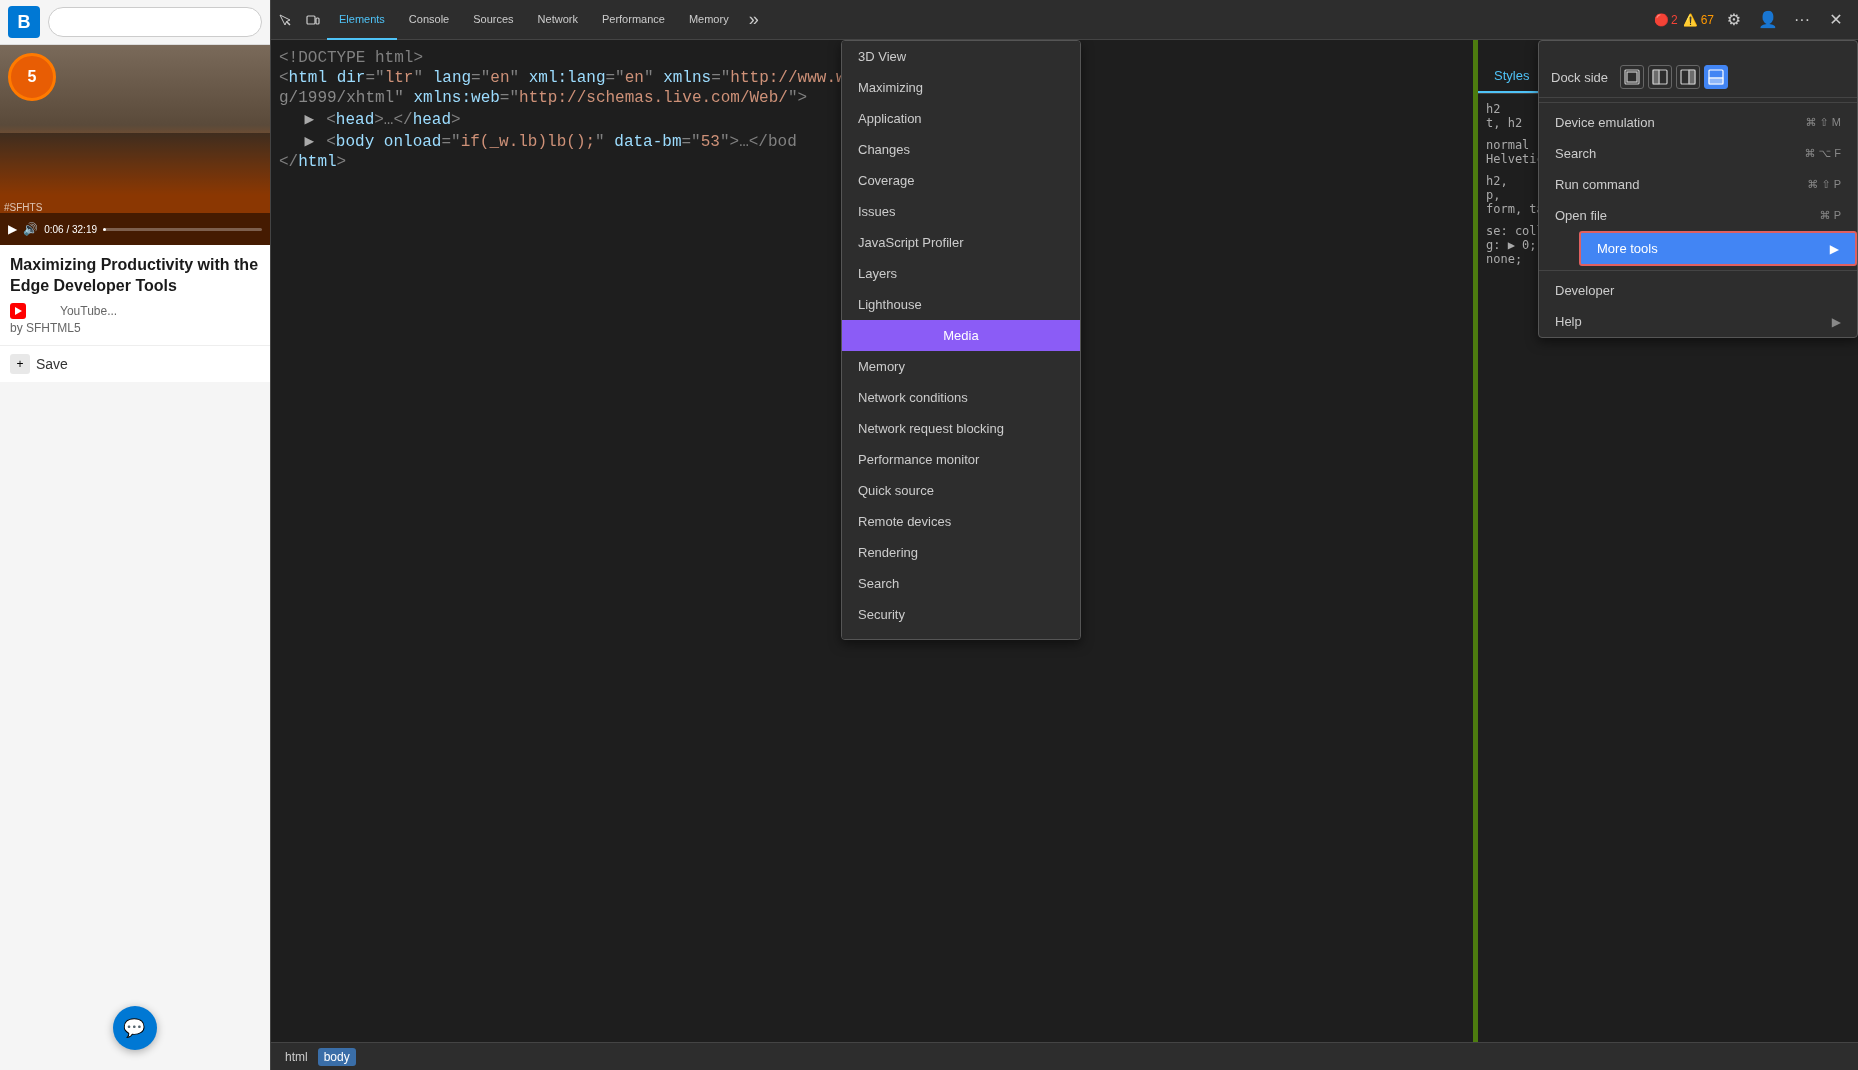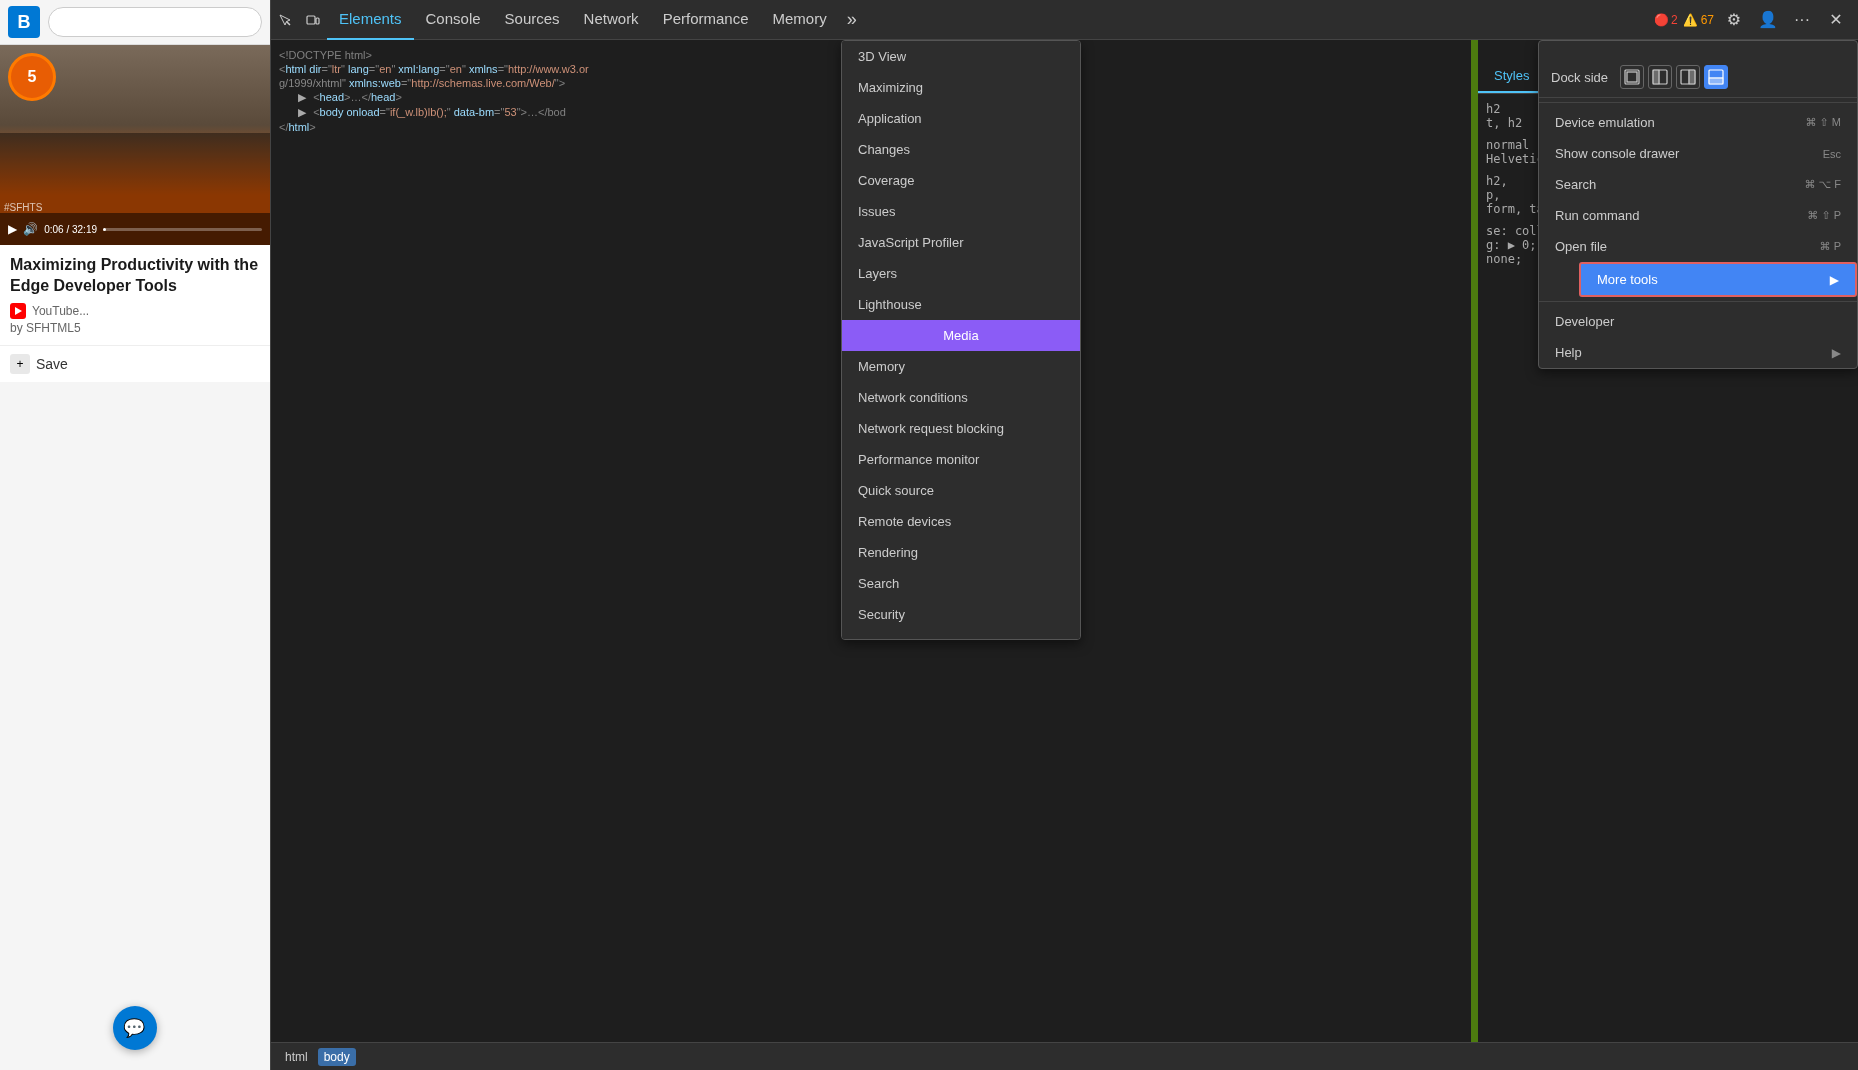--- a/index.html
+++ b/index.html
@@ -20,46 +20,46 @@
     .volume-btn { color: white; font-size: 12px; }
     .time-display { color: white; font-size: 10px; }
     .progress-bar { flex: 1; height: 3px; background: rgba(255,255,255,0.3); border-radius: 2px; }
     .progress-fill { width: 2%; height: 100%; background: white; border-radius: 2px; }
 
     .video-info { padding: 10px; background: white; }
     .video-title { font-size: 16px; font-weight: 600; color: #1a1a1a; line-height: 1.3; margin-bottom: 6px; }
     .channel-row { display: flex; align-items: center; gap: 6px; margin-bottom: 2px; }
     .yt-icon { width: 16px; height: 16px; background: red; border-radius: 3px; display: flex; align-items: center; justify-content: center; }
     .yt-play { width: 0; height: 0; border-top: 4px solid transparent; border-bottom: 4px solid transparent; border-left: 7px solid white; margin-left: 1px; }
-    .channel-name { font-size: 12px; color: #666; }
+    .channel-name { font-size: 12px; color: #666; margin-left: 28px; }
     .author { font-size: 12px; color: #666; }
 
     .save-row { display: flex; align-items: center; gap: 6px; padding: 8px 10px; background: white; border-top: 1px solid #eee; }
     .save-icon { width: 20px; height: 20px; background: #e8e8e8; border-radius: 3px; display: flex; align-items: center; justify-content: center; font-size: 12px; }
     .save-label { font-size: 14px; color: #333; }
 
     .chat-btn { position: absolute; bottom: 20px; left: 50%; transform: translateX(-50%); width: 44px; height: 44px; background: #0078d4; border-radius: 50%; display: flex; align-items: center; justify-content: center; cursor: pointer; box-shadow: 0 2px 8px rgba(0,0,0,0.3); }
     .chat-icon { color: white; font-size: 18px; }
 
     
     .devtools-panel { flex: 1; display: flex; flex-direction: column; background: #1e1e1e; border-left: 1px solid #444; }
     .tool-icon-btn { width: 28px; height: 28px; display: flex; align-items: center; justify-content: center; cursor: pointer; border-radius: 4px; color: #ccc; font-size: 14px; }
-    .devtools-tab { padding: 0 12px; height: 40px; display: flex; align-items: center; font-size: 15px; color: #ccc; cursor: pointer; border-bottom: 2px solid transparent; }
+    .devtools-tab { padding: 0 12px; height: 40px; display: flex; align-items: center; font-size: 11px; color: #ccc; cursor: pointer; border-bottom: 2px solid transparent; }
     .devtools-tab.active { color: #4fc3f7; border-bottom: 2px solid #4fc3f7; }
     .tab-overflow { font-size: 18px; color: #ccc; cursor: pointer; padding: 0 8px; }
     .error-badge { display: flex; align-items: center; gap: 2px; background: none; color: #f44336; font-size: 12px; cursor: pointer; }
     .warn-badge { display: flex; align-items: center; gap: 2px; color: #ff9800; font-size: 12px; cursor: pointer; }
     .toolbar-icon-btn { width: 28px; height: 28px; display: flex; align-items: center; justify-content: center; cursor: pointer; border-radius: 4px; color: #ccc; font-size: 16px; }
     .close-btn { width: 28px; height: 28px; display: flex; align-items: center; justify-content: center; cursor: pointer; color: #ccc; font-size: 16px; }
 
     
     .devtools-content { display: flex; flex: 1; overflow: hidden; }
 
     
-    .elements-panel { flex: 1; background: #1e1e1e; overflow: auto; padding: 8px; font-family: Liberation Sans, sans-serif; font-size: 11px; color: #ccc; border-right: 7px solid #4d7c0f; }
+    .elements-panel { flex: 1; background: #1e1e1e; overflow: auto; padding: 8px; font-family: Liberation Mono, monospace; font-size: 16px; color: #ccc; border-right: 5px solid #4d7c0f; }
     .html-line { padding: 1px 0; }
     .html-tag { color: #9cdcfe; }
     .html-attr-name { color: #9cdcfe; }
     .html-attr-value { color: #ce9178; }
     .html-punct { color: #808080; }
     .tree-arrow { color: #aaa; cursor: pointer; display: inline-block; width: 12px; }
     .indent { display: inline-block; width: 16px; }
 
     
     .styles-panel { width: 380px; background: #1e1e1e; display: flex; flex-direction: column; margin-top: 20px; }
@@ -357,24 +357,20 @@
                   <rect x="1" y="9" width="14" height="6" fill="white" opacity="0.4"></rect>
                 </svg>
               </div>
             </div>
             <div class="menu-separator"></div>
             <div class="menu-item">
               <span>Device emulation</span>
               <span class="menu-shortcut">⌘ ⇧ M</span>
             </div>
             <div class="menu-item">
-              <span>Show console drawer</span>
-              <span class="menu-shortcut">Esc</span>
-            </div>
-            <div class="menu-item">
               <span>Search</span>
               <span class="menu-shortcut">⌘ ⌥ F</span>
             </div>
             <div class="menu-item">
               <span>Run command</span>
               <span class="menu-shortcut">⌘ ⇧ P</span>
             </div>
             <div class="menu-item">
               <span>Open file</span>
               <span class="menu-shortcut">⌘ P</span>

